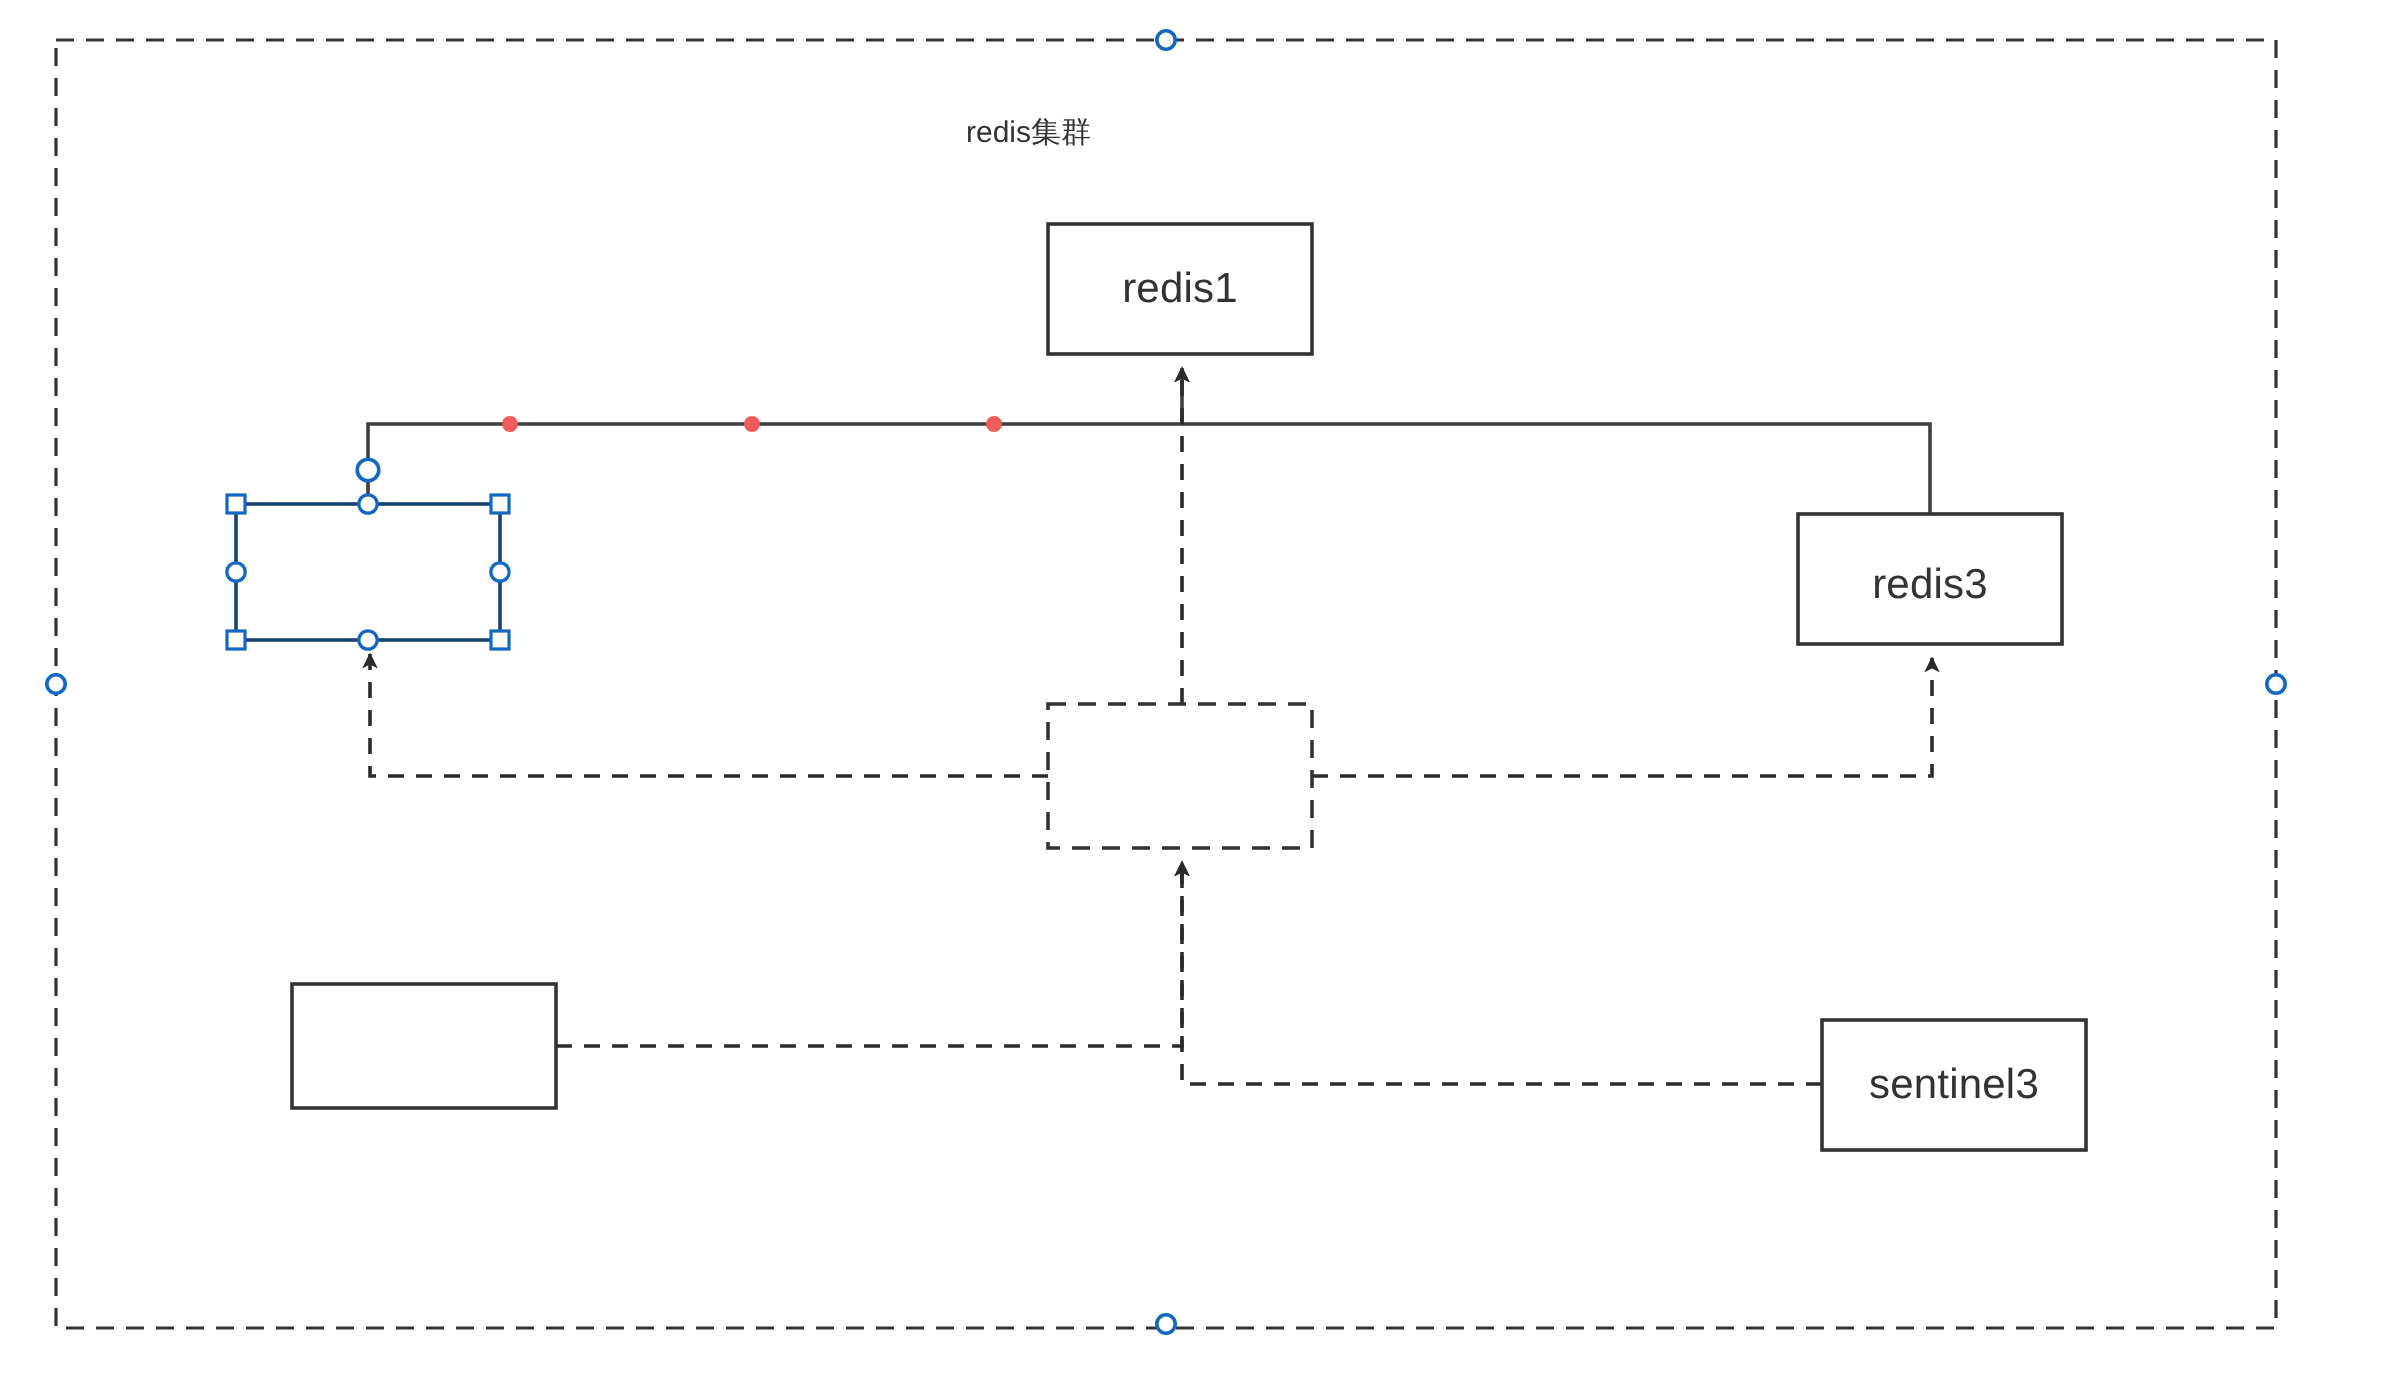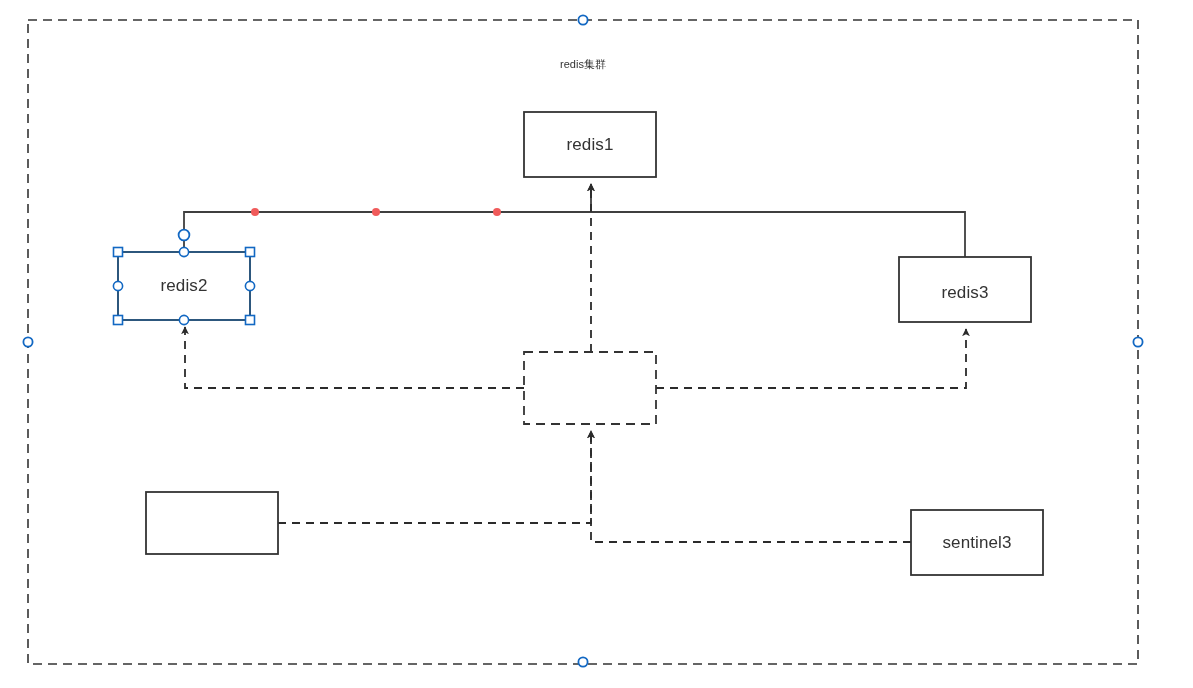--- a/index.html
+++ b/index.html
@@ -23,32 +23,32 @@
     left: 0;
     top: 0;
     width: 1193px;
     height: 688px;
   }
   .node-label {
     position: absolute;
     display: flex;
     align-items: center;
     justify-content: center;
-    font-size: 17px;
+    font-size: 21px;
     color: #333333;
     letter-spacing: 0.1px;
     white-space: nowrap;
     pointer-events: none;
   }
   .title-label {
     position: absolute;
-    font-size: 11px;
+    font-size: 15px;
     color: #333333;
     white-space: nowrap;
-    text-align: center;
+    text-align: left;
   }
 </style>
 </head>
 <body>
 
 <div id="canvas">
 
   <svg id="diagram-svg" viewBox="0 0 1193 688" xmlns="http://www.w3.org/2000/svg">
     <defs>
       <marker id="arrow-dark" markerWidth="9" markerHeight="9" refX="7.2" refY="4.5" orient="auto" markerUnits="userSpaceOnUse">
@@ -119,21 +119,20 @@
       <circle cx="28" cy="342" r="4.6" fill="#ffffff" stroke="#1268c3" stroke-width="1.8"></circle>
       <circle cx="1138" cy="342" r="4.6" fill="#ffffff" stroke="#1268c3" stroke-width="1.8"></circle>
       <circle cx="583" cy="662" r="4.6" fill="#ffffff" stroke="#1268c3" stroke-width="1.8"></circle>
     </g>
   </svg>
 
   <div class="title-label" style="left:483px; top:57px; width:200px;">redis集群</div>
 
   <div class="node-label" style="left:524px; top:112px; width:132px; height:65px;">redis1</div>
 
-  <div class="node-label" style="left:118px; top:252px; width:132px; height:68px;">redis2</div>
 
   <div class="node-label" style="left:899px; top:257px; width:132px; height:72px;">redis3</div>
 
 
 
   <div class="node-label" style="left:911px; top:510px; width:132px; height:65px;border-radius:21px;">sentinel3</div>
 
 </div>
 
 </body></html>

